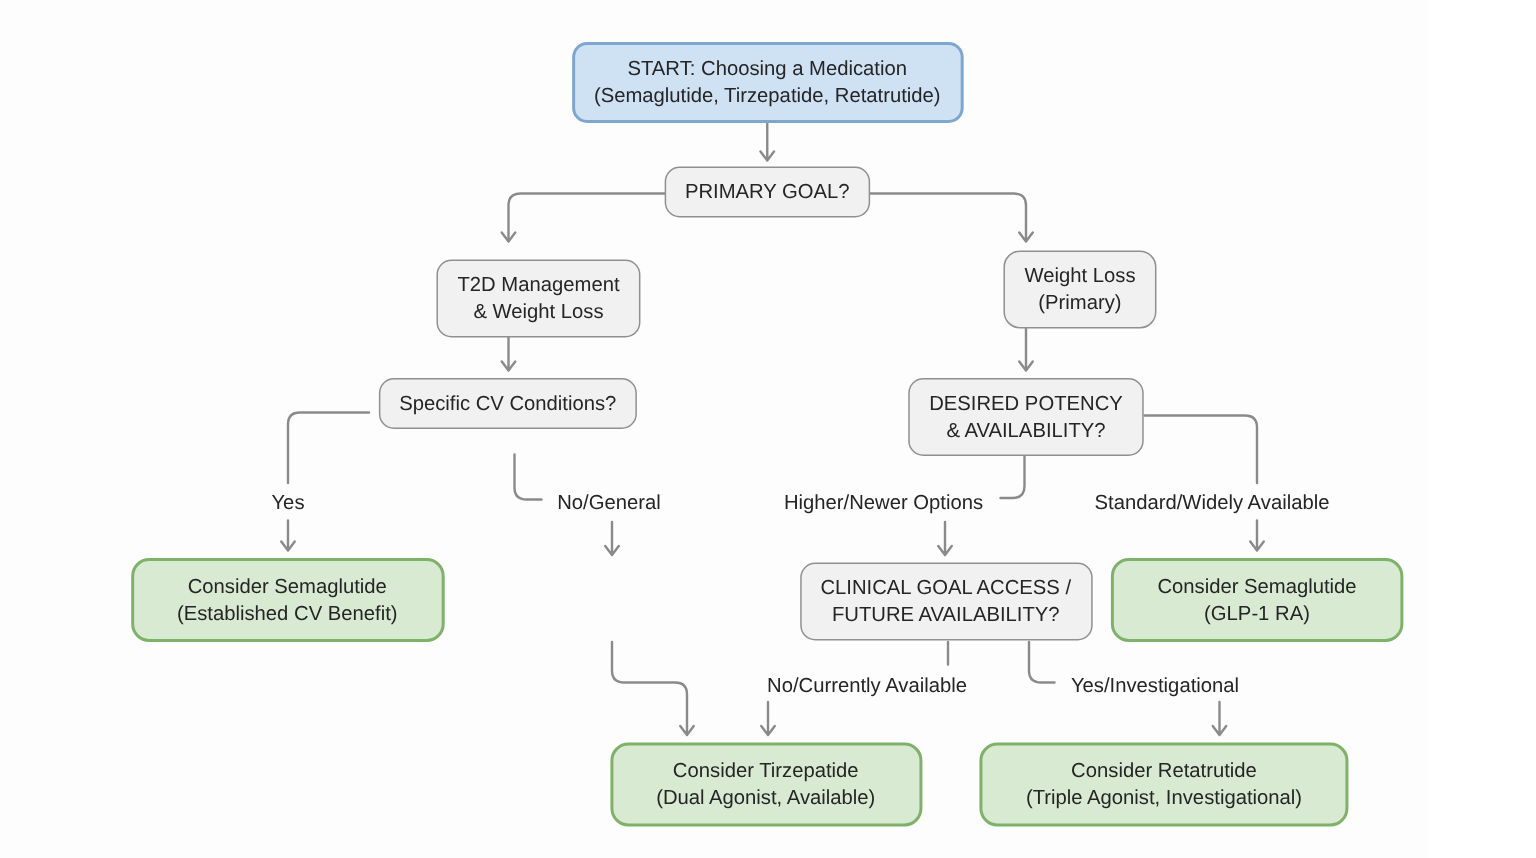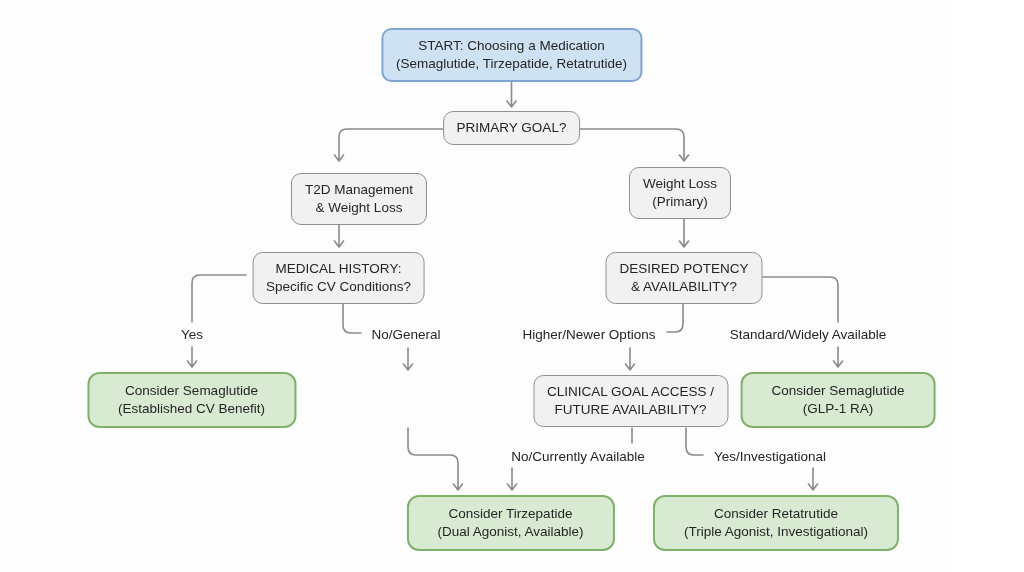--- a/index.html
+++ b/index.html
@@ -86,27 +86,26 @@
 
   <div class="node node-gray" style="left:511.5px; top:111px;">
     <span>PRIMARY GOAL?</span>
   </div>
 
   <div class="node node-gray" style="left:339px; top:173px;margin-left:20px;">
     <span>T2D Management</span>
     <span>&amp; Weight Loss</span>
   </div>
 
-  <div class="node node-gray" style="left:680px; top:167px;">
+  <div class="node node-gray" style="left:720px; top:167px;border-radius:11px;">
     <span>Weight Loss</span>
     <span>(Primary)</span>
   </div>
 
   <div class="node node-gray" style="left:338.5px; top:252px;">
-    <span>MEDICAL HISTORY:</span>
     <span>Specific CV Conditions?</span>
   </div>
 
   <div class="node node-gray" style="left:684px; top:252px;">
     <span>DESIRED POTENCY</span>
     <span>&amp; AVAILABILITY?</span>
   </div>
 
   <div class="node node-green" style="left:191.5px; top:372px;">
     <span>Consider Semaglutide</span>

